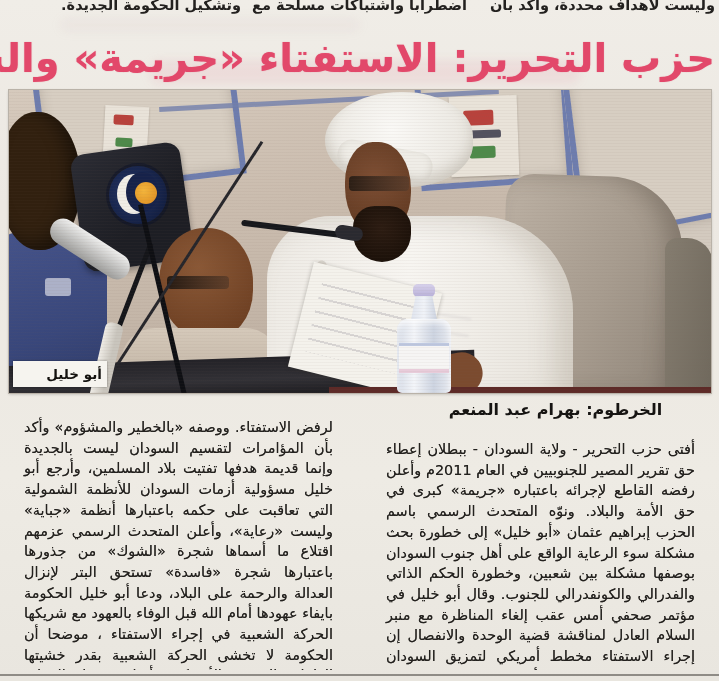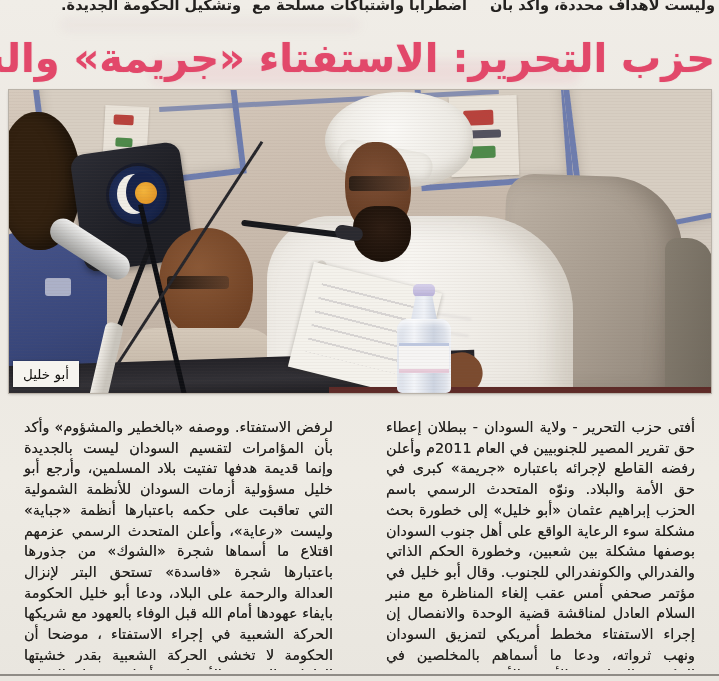--- a/index.html
+++ b/index.html
@@ -129,21 +129,21 @@
   
   .maroon-strip{left:320px;top:297px;width:382px;height:6px;background:#5d2a27;}
 
   
   .halftone{left:0;top:0;width:100%;height:100%;z-index:40;pointer-events:none;
     background:repeating-linear-gradient(0deg,rgba(120,95,85,.05) 0 1px,transparent 1px 3px);}
 
   
   .caption-box{left:4px;top:271px;width:66px;height:26px;background:#f6f4ef;z-index:45;
     display:flex;align-items:center;justify-content:center;
-    font-size:13.5px;font-weight:normal;color:#14120f;direction:rtl;box-shadow:0 0 2px rgba(0,0,0,.4);}
+    font-size:13.5px;font-weight:bold;color:#14120f;direction:rtl;box-shadow:0 0 2px rgba(0,0,0,.4);padding-left:28px;}
 
   
   .article{
     position:absolute;left:6px;top:399px;width:707px;height:271px;
     display:flex;flex-direction:row;direction:rtl;gap:17px;overflow:hidden;
   }
   .col{flex:1 1 0;direction:rtl;}
   .byline{
     font-weight:bold;font-size:16px;line-height:22px;color:#161412;
     text-align:center;padding-left:30px;margin-bottom:1px;
@@ -239,20 +239,21 @@
     <div class="maroon-strip"></div>
     <div class="halftone"></div>
 
     <div class="caption-box">
       <span>أبو خليل</span>
     </div>
   </div>
 
   <div class="article">
     <div class="col">
+      <div class="byline">الخرطوم: بهرام عبد المنعم</div>
       <p class="body-text">أفتى حزب التحرير - ولاية السودان - ببطلان إعطاء حق تقرير المصير للجنوبيين في العام 2011م وأعلن رفضه القاطع لإجرائه باعتباره «جريمة» كبرى في حق الأمة والبلاد. ونوّه المتحدث الرسمي باسم الحزب إبراهيم عثمان «أبو خليل» إلى خطورة بحث مشكلة سوء الرعاية الواقع على أهل جنوب السودان بوصفها مشكلة بين شعبين، وخطورة الحكم الذاتي والفدرالي والكونفدرالي للجنوب. وقال أبو خليل في مؤتمر صحفي أمس عقب إلغاء المناظرة مع منبر السلام العادل لمناقشة قضية الوحدة والانفصال إن إجراء الاستفتاء مخطط أمريكي لتمزيق السودان ونهب ثرواته، ودعا ما أسماهم بالمخلصين في الحكومة والمعارضة والأجهزة الأمنية</p>
     </div>
     <div class="col">
       <p class="body-text">لرفض الاستفتاء. ووصفه «بالخطير والمشؤوم» وأكد بأن المؤامرات لتقسيم السودان ليست بالجديدة وإنما قديمة هدفها تفتيت بلاد المسلمين، وأرجع أبو خليل مسؤولية أزمات السودان للأنظمة الشمولية التي تعاقبت على حكمه باعتبارها أنظمة «جباية» وليست «رعاية»، وأعلن المتحدث الرسمي عزمهم اقتلاع ما أسماها شجرة «الشوك» من جذورها باعتبارها شجرة «فاسدة» تستحق البتر لإنزال العدالة والرحمة على البلاد، ودعا أبو خليل الحكومة بايفاء عهودها أمام الله قبل الوفاء بالعهود مع شريكها الحركة الشعبية في إجراء الاستفتاء ، موضحا أن الحكومة لا تخشى الحركة الشعبية بقدر خشيتها الولايات المتحدة الأمريكية وأضاف: «هل الإسلام يسمح بتقطيع أوصال البلاد والحكم بغير ما أنزل الله».</p>
     </div>
   </div>
 
   <div class="bottom-rule"></div>
 
 </div>

